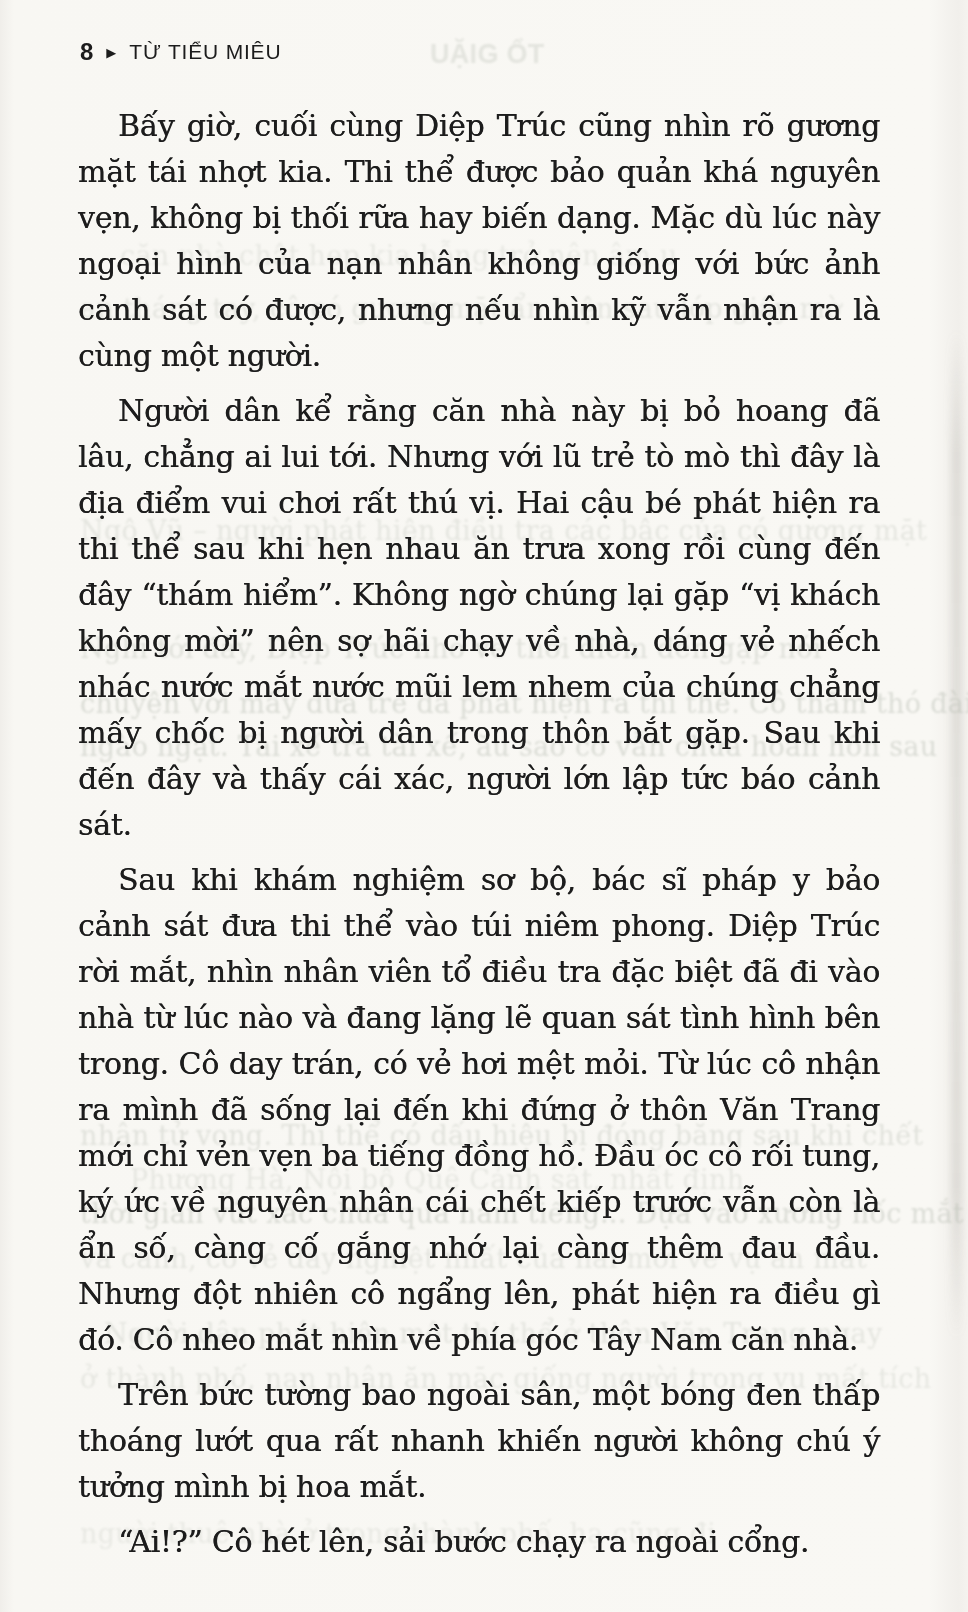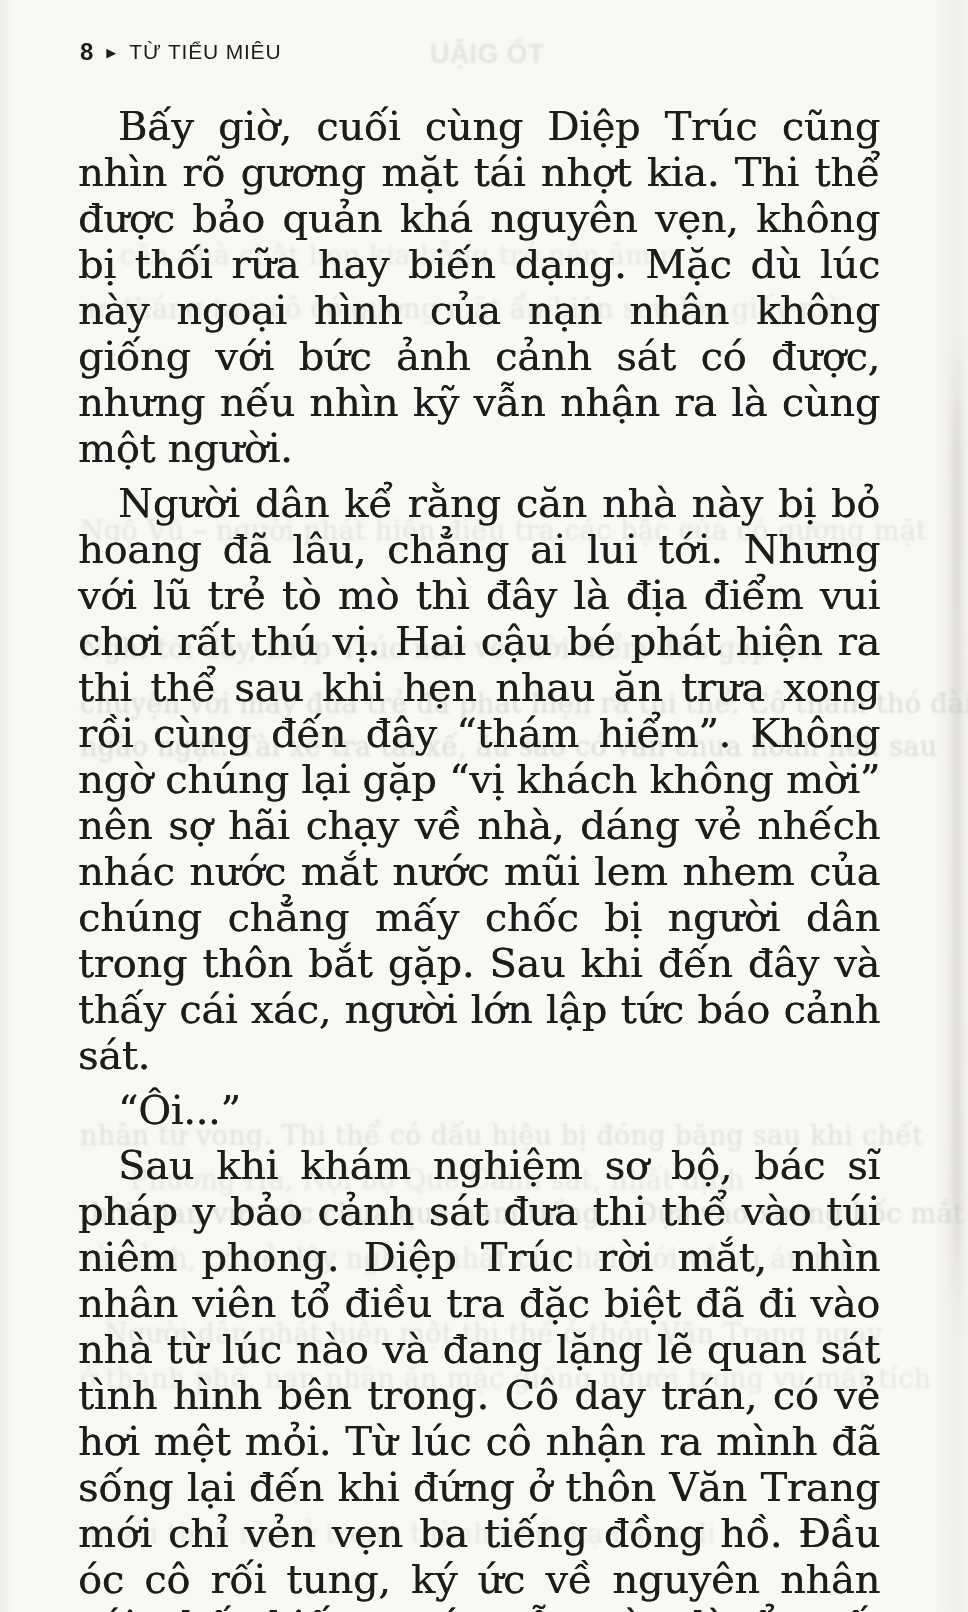--- a/index.html
+++ b/index.html
@@ -90,21 +90,21 @@
   .body-text {
     position: absolute;
     z-index: 2;
     top: 103px;
     left: 78px;
     width: 802px;
     color: #1c1c1c;
   }
   .body-text p {
     margin: 0 0 9px 0;
-    font-size: 40px;
+    font-size: 30px;
     line-height: 46px;
     text-align: justify;
     text-indent: 40px;
     letter-spacing: -0.3px;
     text-shadow: 0.35px 0 0 rgba(20,20,20,0.85);
   }
 </style>
 </head>
 <body>
 
@@ -129,21 +129,21 @@
 
   <header class="header">
     <span class="page-number">8</span>
     <span class="bullet-icon">▶</span>
     <span class="running-title">TỪ TIỂU MIÊU</span>
   </header>
 
   <main class="body-text">
     <p>Bấy giờ, cuối cùng Diệp Trúc cũng nhìn rõ gương mặt tái nhợt kia. Thi thể được bảo quản khá nguyên vẹn, không bị thối rữa hay biến dạng. Mặc dù lúc này ngoại hình của nạn nhân không giống với bức ảnh cảnh sát có được, nhưng nếu nhìn kỹ vẫn nhận ra là cùng một người.</p>
     <p>Người dân kể rằng căn nhà này bị bỏ hoang đã lâu, chẳng ai lui tới. Nhưng với lũ trẻ tò mò thì đây là địa điểm vui chơi rất thú vị. Hai cậu bé phát hiện ra thi thể sau khi hẹn nhau ăn trưa xong rồi cùng đến đây “thám hiểm”. Không ngờ chúng lại gặp “vị khách không mời” nên sợ hãi chạy về nhà, dáng vẻ nhếch nhác nước mắt nước mũi lem nhem của chúng chẳng mấy chốc bị người dân trong thôn bắt gặp. Sau khi đến đây và thấy cái xác, người lớn lập tức báo cảnh sát.</p>
-    <p>“Ôi...”</p>
     <p>Sau khi khám nghiệm sơ bộ, bác sĩ pháp y bảo cảnh sát đưa thi thể vào túi niêm phong. Diệp Trúc rời mắt, nhìn nhân viên tổ điều tra đặc biệt đã đi vào nhà từ lúc nào và đang lặng lẽ quan sát tình hình bên trong. Cô day trán, có vẻ hơi mệt mỏi. Từ lúc cô nhận ra mình đã sống lại đến khi đứng ở thôn Văn Trang mới chỉ vẻn vẹn ba tiếng đồng hồ. Đầu óc cô rối tung, ký ức về nguyên nhân cái chết kiếp trước vẫn còn là ẩn số, càng cố gắng nhớ lại càng thêm đau đầu. Nhưng đột nhiên cô ngẩng lên, phát hiện ra điều gì đó. Cô nheo mắt nhìn về phía góc Tây Nam căn nhà.</p>
+    <p>Trên bức tường bao ngoài sân, một bóng đen thấp thoáng lướt qua rất nhanh khiến người không chú ý tưởng mình bị hoa mắt.</p>
     <p>“Ai!?” Cô hét lên, sải bước chạy ra ngoài cổng.</p>
 
   </main>
 
   <div class="edge-shade"></div>
 
 </div>
 
 </body></html>

